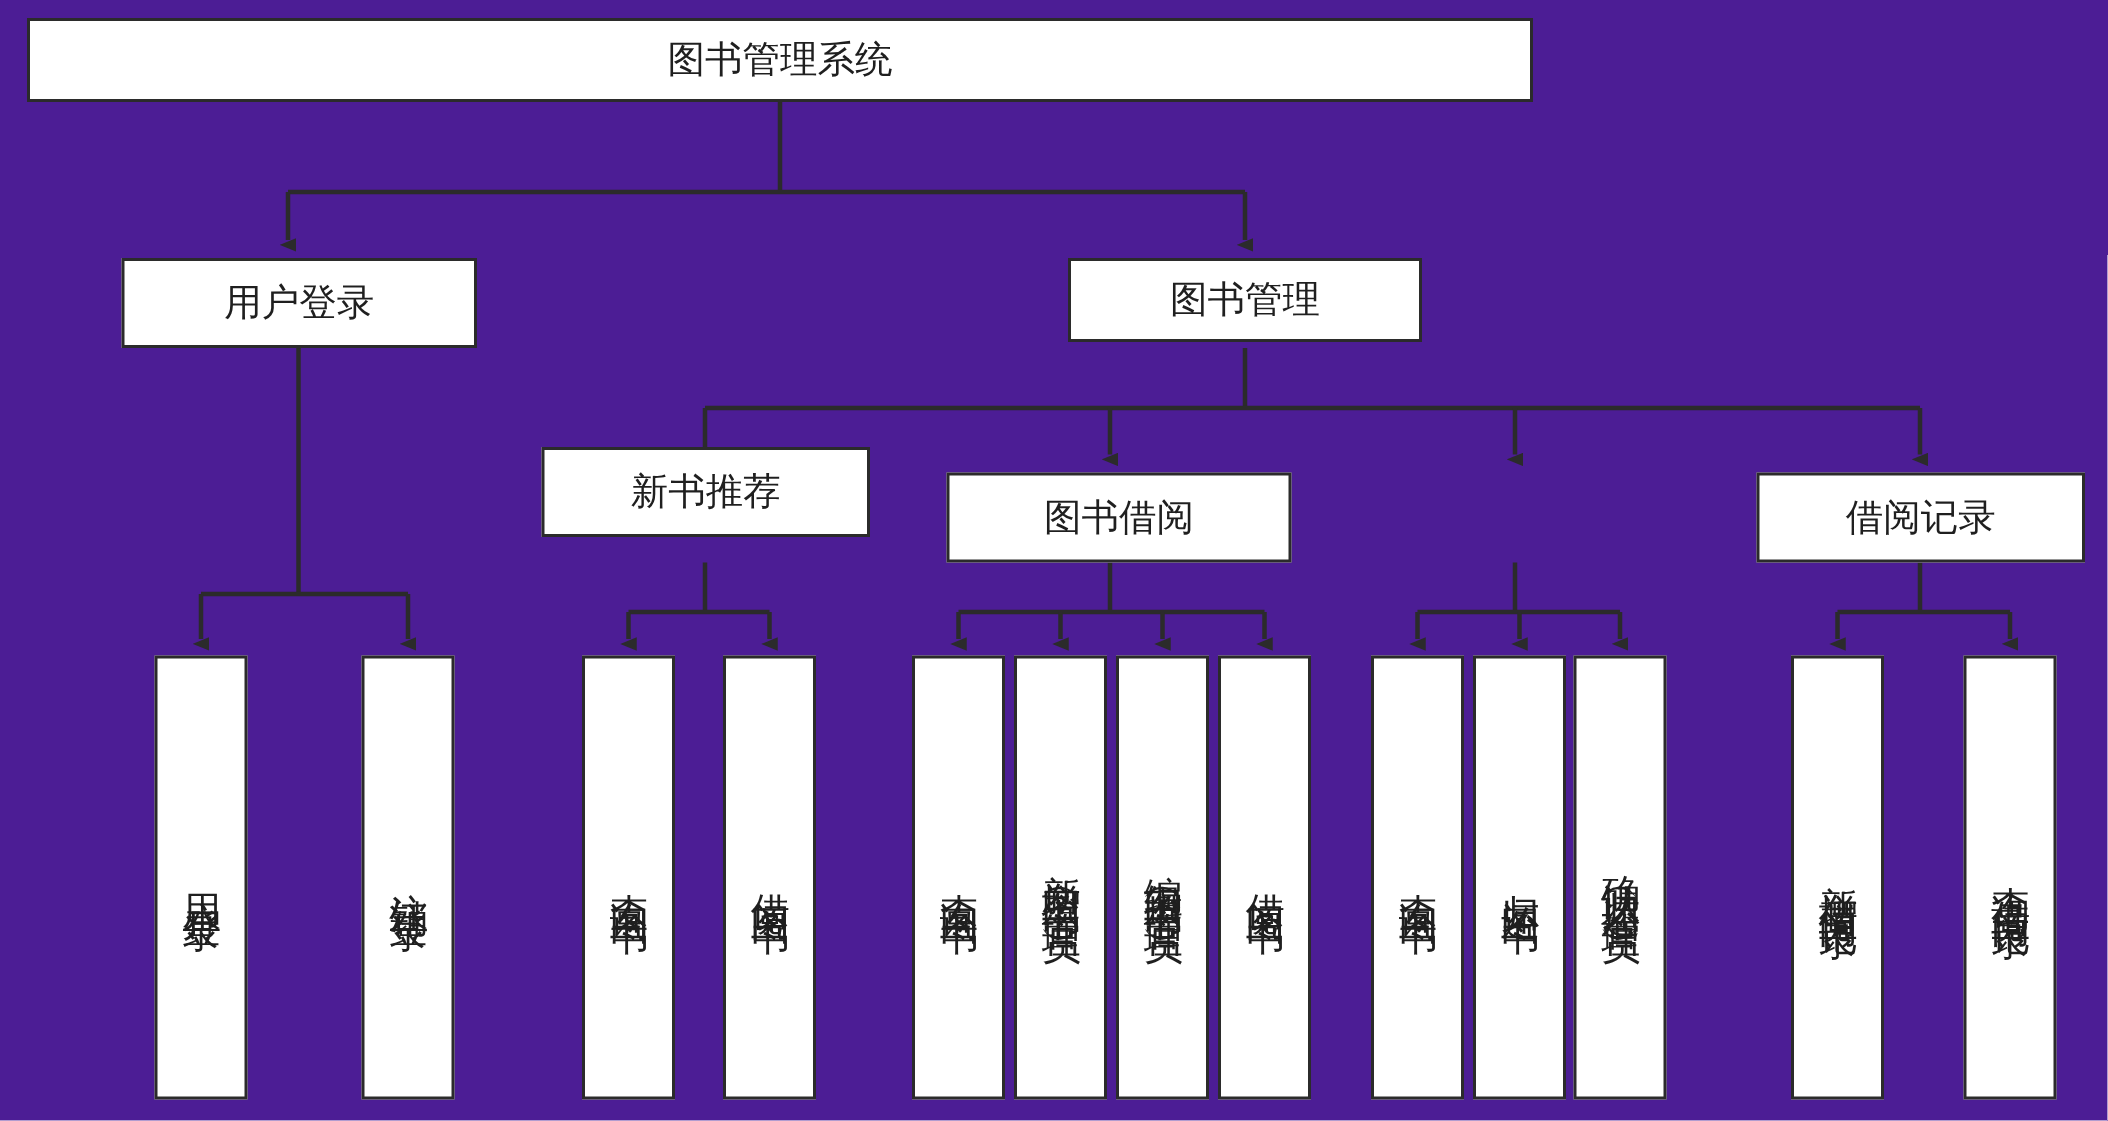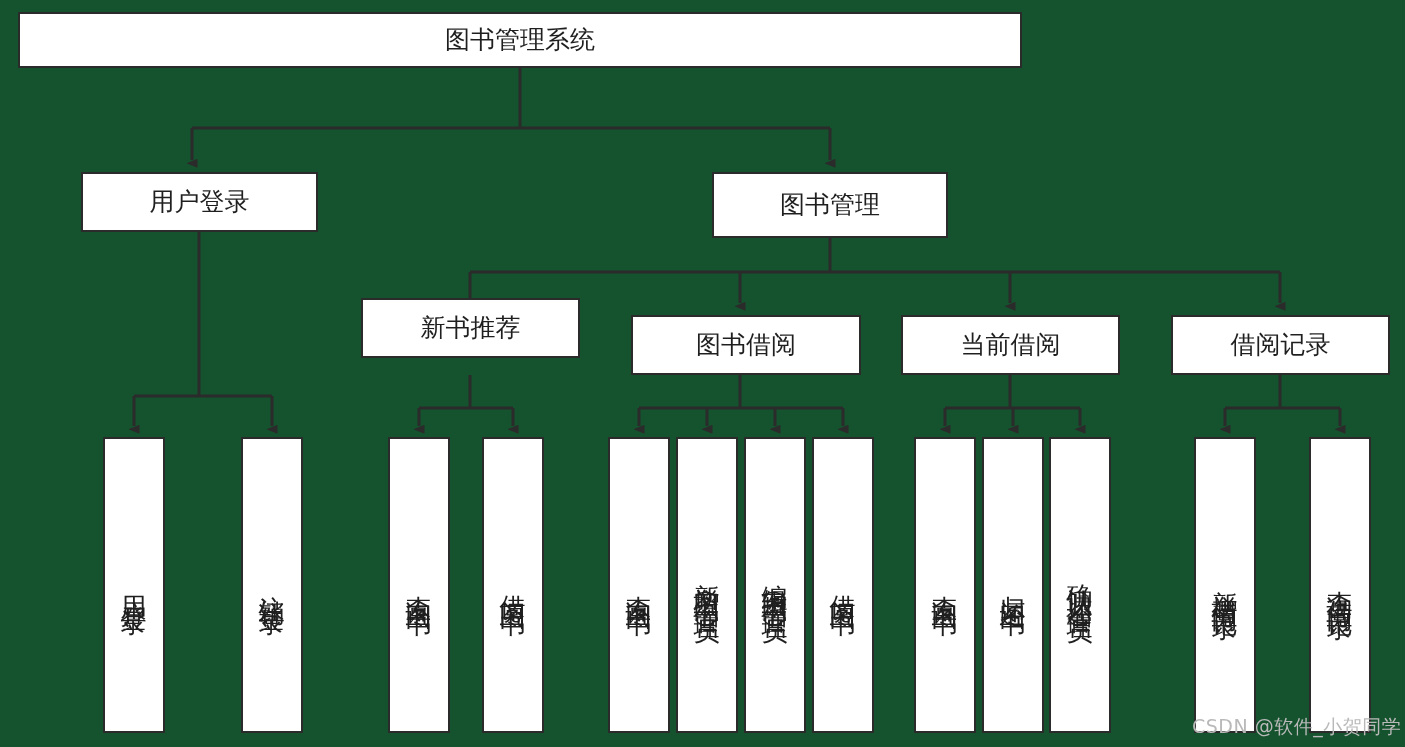--- a/index.html
+++ b/index.html
@@ -7,21 +7,21 @@
     padding: 0;
     background: #ffffff;
   }
   body {
     font-family: "DejaVu Sans", "Liberation Sans", sans-serif;
   }
   #diagram-root {
     position: relative;
     width: 1405px;
     height: 747px;
-    background: #14532d;
+    background: #4c1d95;
     overflow: hidden;
   }
   svg.wires {
     position: absolute;
     left: 0;
     top: 0;
     width: 1405px;
     height: 747px;
     pointer-events: none;
   }
@@ -123,35 +123,32 @@
   </svg>
 
   <div class="node root h" style="left:18px; top:12px; width:1004px; height:56px;">
     <span class="label">图书管理系统</span>
   </div>
 
   <div class="node h" style="left:81px; top:172px; width:237px; height:60px;">
     <span class="label">用户登录</span>
   </div>
 
-  <div class="node h" style="left:712px; top:172px; width:236px; height:66px;">
+  <div class="node h" style="left:712px; top:172px; width:236px; height:56px;">
     <span class="label">图书管理</span>
   </div>
 
   <div class="node h" style="left:361px; top:298px; width:219px; height:60px;">
     <span class="label">新书推荐</span>
   </div>
 
   <div class="node h" style="left:631px; top:315px; width:230px; height:60px;">
     <span class="label">图书借阅</span>
   </div>
 
-  <div class="node h" style="left:901px; top:315px; width:219px; height:60px;">
-    <span class="label">当前借阅</span>
-  </div>
 
   <div class="node h" style="left:1171px; top:315px; width:219px; height:60px;">
     <span class="label">借阅记录</span>
   </div>
 
   <div class="node v" style="left:103px; top:437px; width:62px; height:296px;">
     <span class="label">用户登录</span>
   </div>
   <div class="node v" style="left:241px; top:437px; width:62px; height:296px;">
     <span class="label">注销登录</span>
@@ -187,15 +184,14 @@
     <span class="label">确认归还（管理员）</span>
   </div>
 
   <div class="node v" style="left:1194px; top:437px; width:62px; height:296px;">
     <span class="label">新增借阅记录</span>
   </div>
   <div class="node v" style="left:1309px; top:437px; width:62px; height:296px;">
     <span class="label">查询借阅记录</span>
   </div>
 
-  <div class="watermark" style="left:1192px; top:714px;">CSDN @软件_小贺同学</div>
 
 </div>
 
 </body></html>

